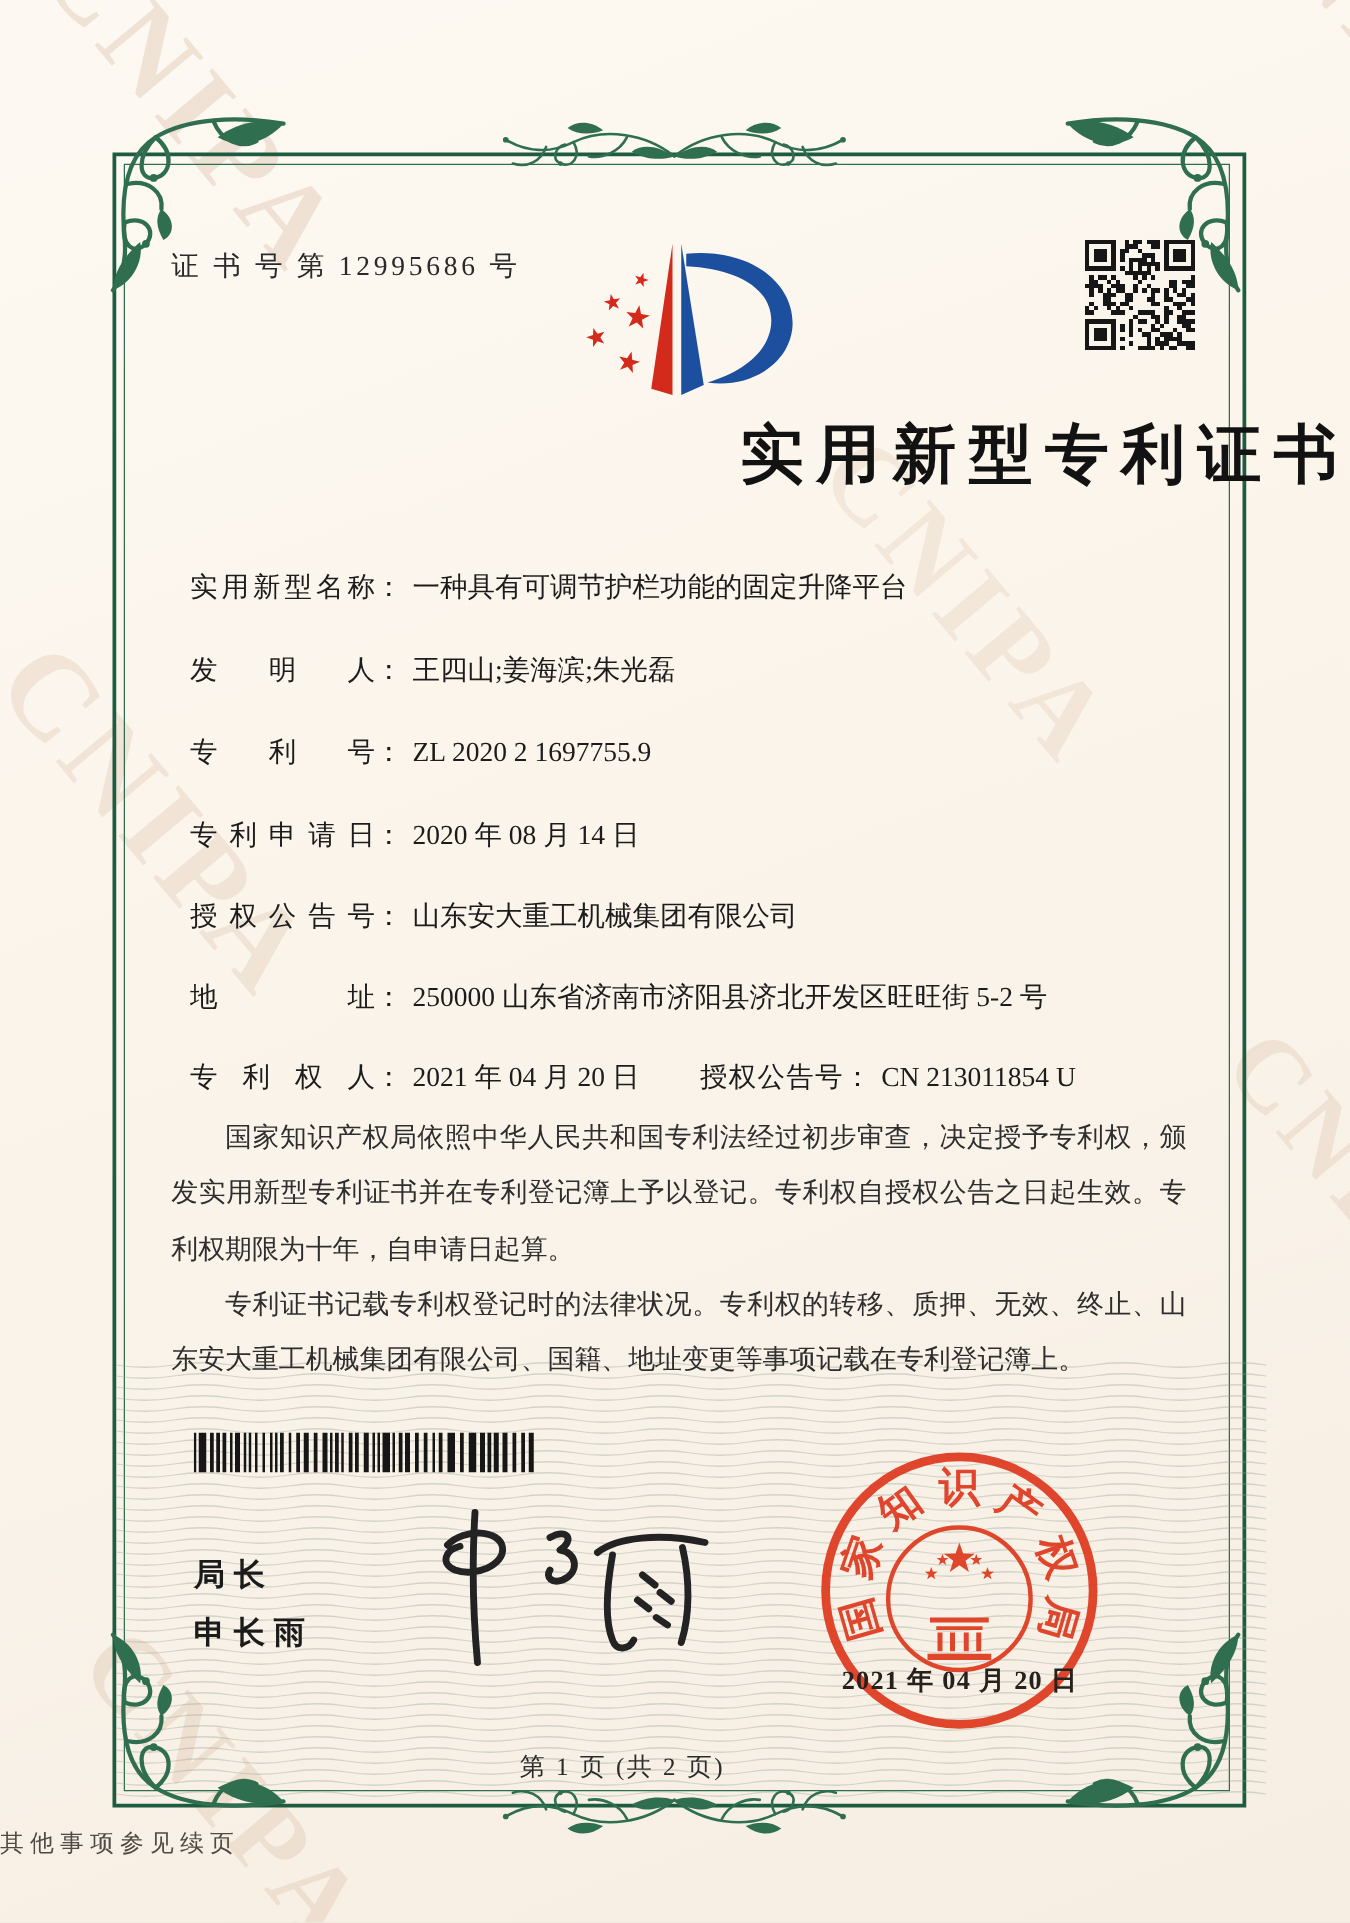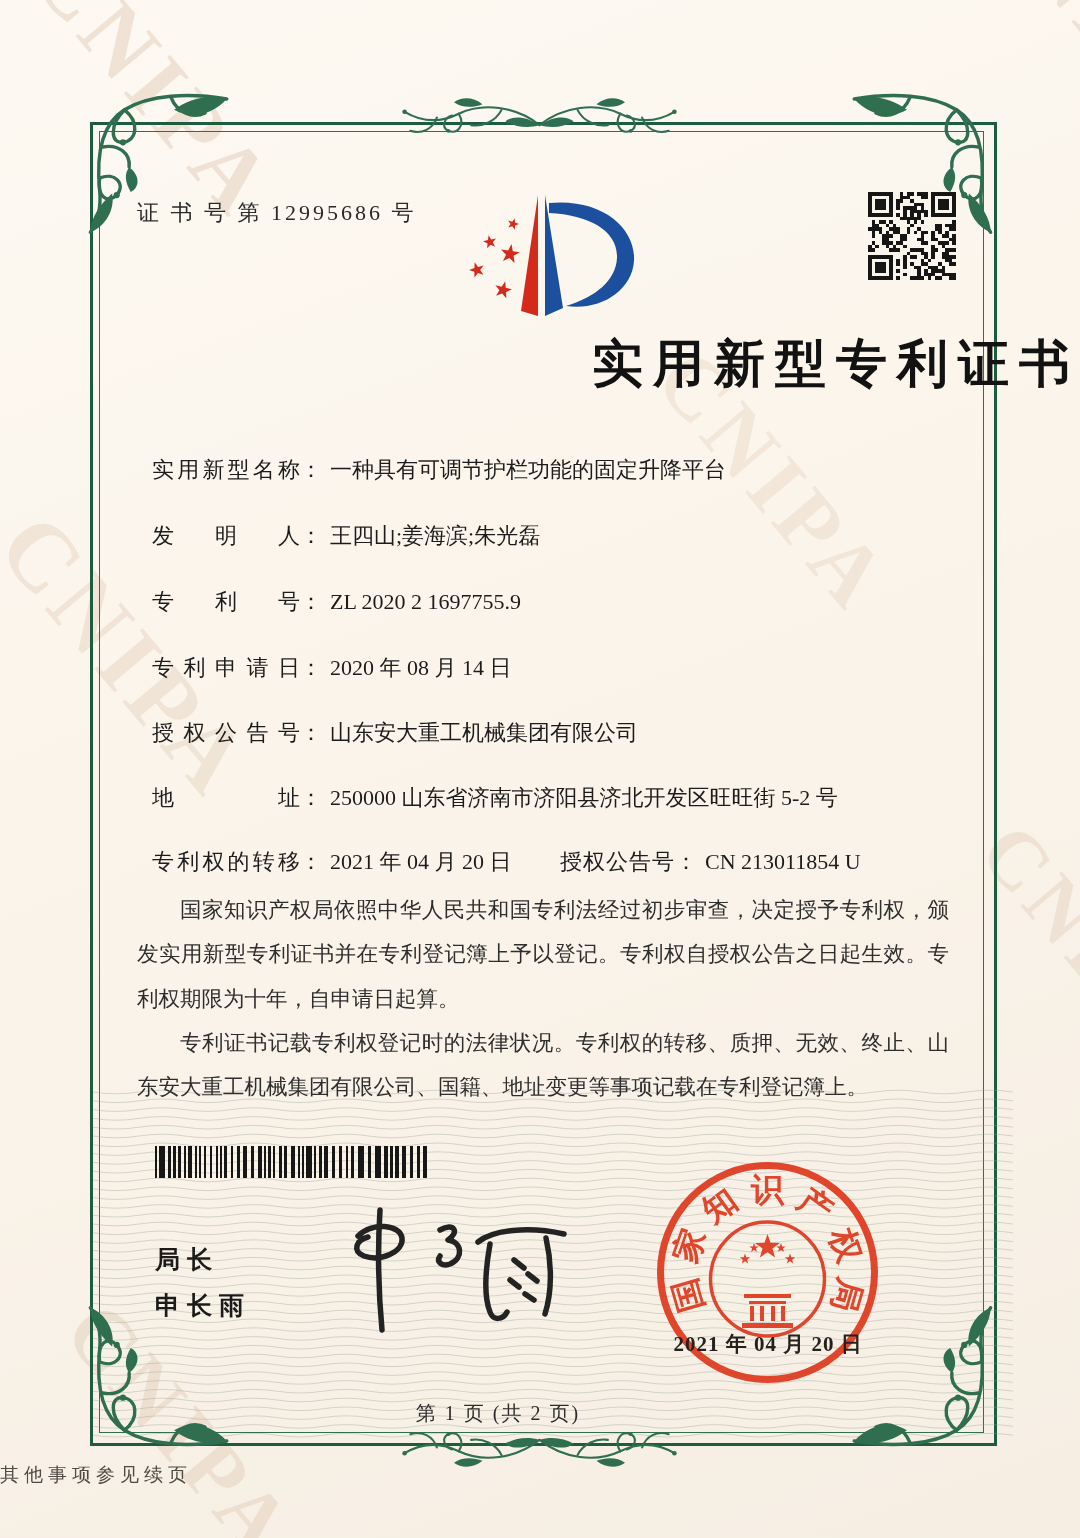--- a/index.html
+++ b/index.html
@@ -393,21 +393,21 @@
   <div class="frow" style="top:653px">
     <span class="flabel">专利申请日</span><span class="fcolon">：</span><span class="fvalue">2020 年 08 月 14 日</span>
   </div>
   <div class="frow" style="top:718px">
     <span class="flabel">授权公告号</span><span class="fcolon">：</span><span class="fvalue">山东安大重工机械集团有限公司</span>
   </div>
   <div class="frow" style="top:783px">
     <span class="flabel">地址</span><span class="fcolon">：</span><span class="fvalue">250000 山东省济南市济阳县济北开发区旺旺街 5-2 号</span>
   </div>
   <div class="frow" style="top:847px;width:800px">
-    <span class="flabel">专利权的转移</span><span class="fcolon">：</span><span class="fvalue">2021 年 04 月 20 日</span>
+    <span class="flabel">专利权人</span><span class="fcolon">：</span><span class="fvalue">2021 年 04 月 20 日</span>
     <span class="fpair2">
       <span class="flabel">授权公告号</span><span class="fcolon">：</span><span class="fvalue">CN 213011854 U</span>
     </span>
   </div>
 
   <div class="body-text">
     <p>国家知识产权局依照中华人民共和国专利法经过初步审查，决定授予专利权，颁发实用新型专利证书并在专利登记簿上予以登记。专利权自授权公告之日起生效。专利权期限为十年，自申请日起算。</p>
     <p>专利证书记载专利权登记时的法律状况。专利权的转移、质押、无效、终止、山东安大重工机械集团有限公司、国籍、地址变更等事项记载在专利登记簿上。</p>
   </div>
 

